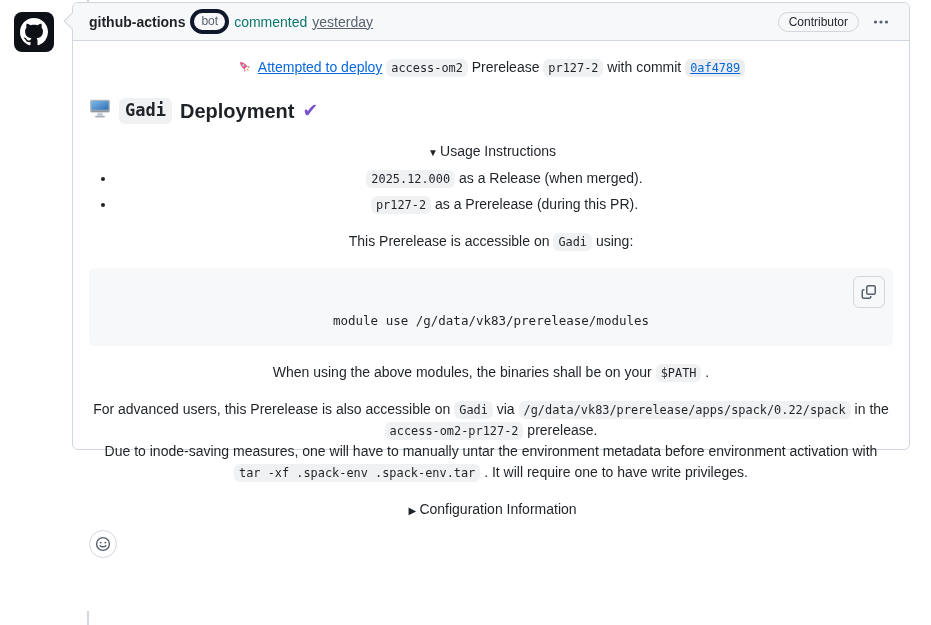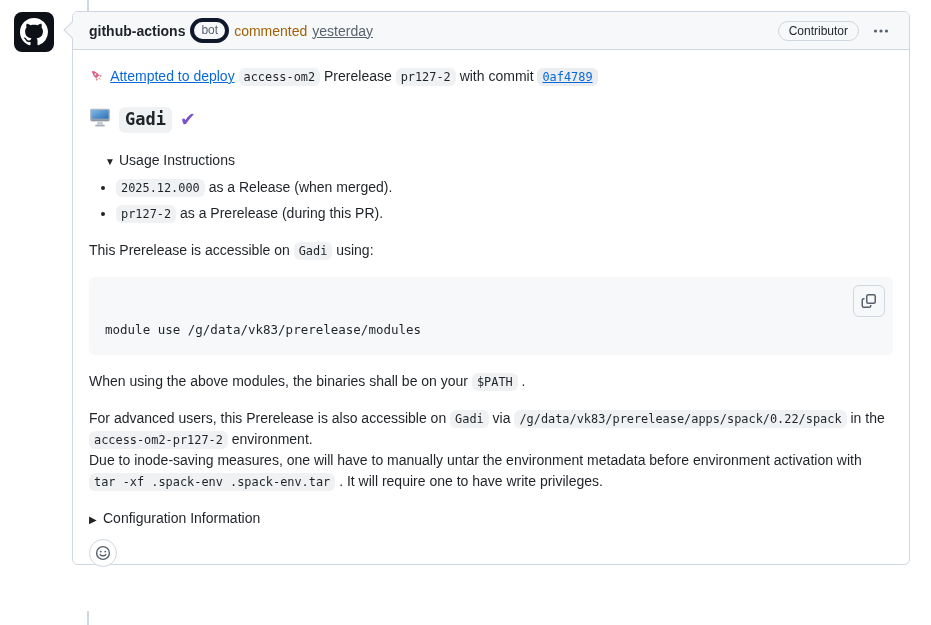--- a/index.html
+++ b/index.html
@@ -18,22 +18,22 @@
 
   .avatar {
     position: absolute; left: 14px; top: 12px;
     width: 40px; height: 40px; border-radius: 8px;
     background: #0d1117;
     display: flex; align-items: center; justify-content: center;
     cursor: pointer;
   }
 
   .comment {
-    position: absolute; left: 72px; top: 11px;
-    width: 838px; height: 554px;
+    position: absolute; left: 72px; top: 2px;
+    width: 838px; height: 448px;
     background: #fff;
     border: 1px solid #d0d7de; border-radius: 6px;
   }
   .caret {
     position: absolute; left: -7px; top: 12px;
     width: 12px; height: 12px;
     background: #f6f8fa;
     border-left: 1px solid #d0d7de;
     border-bottom: 1px solid #d0d7de;
     transform: rotate(45deg);
@@ -45,31 +45,31 @@
     border-bottom: 1px solid #d0d7de;
     border-radius: 5px 5px 0 0;
     font-size: 14px;
   }
   .header-left { display: flex; align-items: center; gap: 5px; }
   .author { font-weight: 700; color: #1f2328; text-decoration: none; }
   .bot-badge {
     font-size: 12px; line-height: 17px; color: #59636e;
     border: 4px solid #0f172a; border-radius: 2em; padding: 0 7px;
   }
-  .muted { color: #a16207; }
+  .muted { color: #0f766e; }
   a.timestamp { color: #59636e; text-decoration: underline; }
   .header-right { display: flex; gap: 10px; }
   .assoc-badge {
     font-size: 12px; font-weight: 500; color: #24292f;
     border: 1px solid #d0d7de; border-radius: 2em; padding: 2px 10px;
     background: transparent;
   }
   .kebab-btn { background: none; border: none; padding: 2px 4px; cursor: pointer; display: flex; align-items: center; }
 
-  .comment-body { padding: 16px; font-size: 14px; line-height: 1.5; overflow: hidden; }
+  .comment-body { padding: 16px; font-size: 14px; line-height: 1.5; overflow: hidden; text-align: center; }
   .comment-body p { margin: 0 0 16px; }
   a.text-link { color: #0969da; text-decoration: underline; }
 
   .inline-code {
     font-family: "DejaVu Sans Mono", monospace;
     font-size: 85%;
     background: rgba(175,184,193,0.2);
     padding: 2px 5px; border-radius: 6px;
     white-space: nowrap;
   }
@@ -190,20 +190,21 @@
                   <stop offset="1" stop-color="#2f6fb5"></stop>
                 </linearGradient>
               </defs>
               <rect x="1" y="2.5" width="18" height="11.5" rx="1.4" fill="#aeb6bf"></rect>
               <rect x="2.2" y="3.7" width="15.6" height="8" rx="0.6" fill="url(#scr)"></rect>
               <rect x="2.2" y="12" width="15.6" height="1.6" fill="#8f98a3"></rect>
               <path d="M8 14 h4 l1 3 h-6 z" fill="#c4cbd2"></path>
               <rect x="5.5" y="17" width="9" height="1.6" rx="0.8" fill="#aab3bc"></rect>
             </svg></span>
         <span class="heading-code">Gadi</span>
+        <span>Deployment</span>
         <span class="check-icon">✔</span>
       </h3>
 
       <div>
         <div class="summary-row"><span class="disclosure">▼</span><span>Usage Instructions</span></div>
 
 
         <ul class="deploy-list">
           <li><span class="inline-code">2025.12.000</span>
             <span>as a Release (when merged).</span></li>
@@ -228,21 +229,21 @@
         <p><span>When using the above modules, the binaries shall be on your</span>
           <span class="inline-code">$PATH</span>
           <span>.</span></p>
 
         <p><span>For advanced users, this Prerelease is also accessible on</span>
           <span class="inline-code">Gadi</span>
           <span>via</span>
           <span class="inline-code">/g/data/vk83/prerelease/apps/spack/0.22/spack</span>
           <span>in the</span>
           <span class="inline-code">access-om2-pr127-2</span>
-          <span>environment.</span><br>
+          <span>prerelease.</span><br>
           <span>Due to inode-saving measures, one will have to manually untar the environment metadata before environment activation with</span>
           <span class="inline-code">tar -xf .spack-env .spack-env.tar</span>
           <span>. It will require one to have write privileges.</span></p>
       </div>
 
       <div class="summary-row config"><span class="disclosure">▶</span><span>Configuration Information</span></div>
 
       <div class="reactions">
         <button class="smiley-btn">
           <svg width="16" height="16" viewBox="0 0 16 16" aria-hidden="true">

